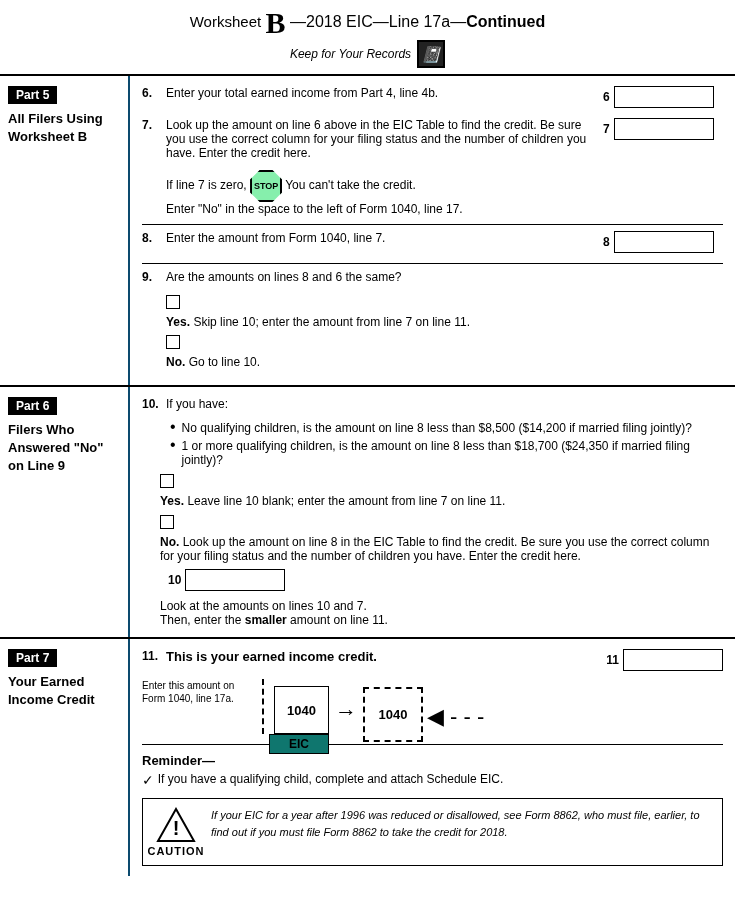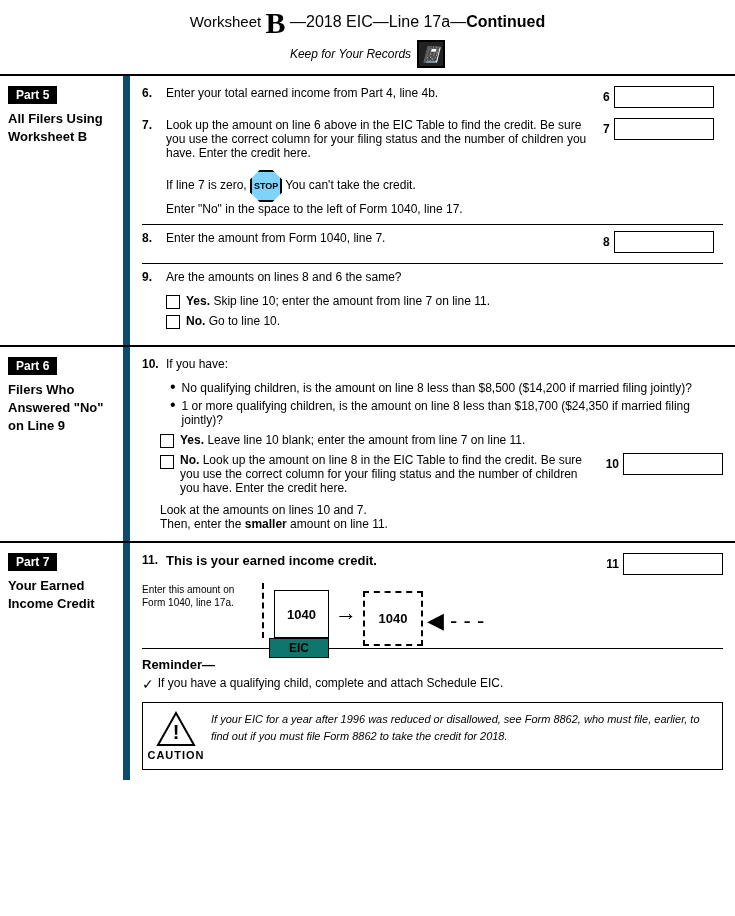--- a/index.html
+++ b/index.html
@@ -58,21 +58,21 @@
     .section-row {
       display: flex;
       border-bottom: 2px solid #000;
     }
 
     
     .label-col {
       width: 130px;
       min-width: 130px;
       padding: 10px 8px;
-      border-right: 7px solid #0c4a6e;
+      border-right: 2px solid #0c4a6e;
     }
     .part-badge {
       display: inline-block;
       background: #000;
       color: #fff;
       font-weight: bold;
       font-size: 12px;
       padding: 2px 8px;
       margin-bottom: 6px;
     }
@@ -134,20 +134,21 @@
       clip-path: polygon(30% 0%, 70% 0%, 100% 30%, 100% 70%, 70% 100%, 30% 100%, 0% 70%, 0% 30%);
       vertical-align: middle;
     }
 
     
     .checkbox-line {
       display: flex;
       align-items: flex-start;
       gap: 6px;
       margin: 5px 0;
+      flex-direction: column;
     }
     .checkbox {
       width: 14px;
       height: 14px;
       border: 1px solid #000;
       min-width: 14px;
       margin-top: 1px;
     }
     .checkbox-label {
       font-size: 12px;
@@ -275,21 +276,21 @@
       <span class="line-num">7.</span>
       <span class="line-text">Look up the amount on line 6 above in the EIC Table to find the credit. Be sure you use the correct column for your filing status and the number of children you have. Enter the credit here.</span>
       <div class="line-box-area">
         <span class="box-label">7</span>
         <div class="input-box-wide"></div>
       </div>
     </div>
 
     <div style="margin: 4px 0 8px 24px;">
       <span>If line 7 is zero,</span>
-      <span class="stop-sign" style="background:#7dd3fc;border:2px solid #000;clip-path:polygon(30% 0%,70% 0%,100% 30%,100% 70%,70% 100%,30% 100%,0% 70%,0% 30%);display:inline-flex;width:32px;height:32px;align-items:center;justify-content:center;font-weight:bold;font-size:9px;">STOP</span>
+      <span class="stop-sign" style="background:#86efac;border:2px solid #000;clip-path:polygon(30% 0%,70% 0%,100% 30%,100% 70%,70% 100%,30% 100%,0% 70%,0% 30%);display:inline-flex;width:32px;height:32px;align-items:center;justify-content:center;font-weight:bold;font-size:9px;">STOP</span>
       <span>You can't take the credit.</span>
       <br>
       <span>Enter "No" in the space to the left of Form 1040, line 17.</span>
     </div>
 
     <div class="line-separator"></div>
 
     <div class="line-item">
       <span class="line-num">8.</span>
       <span class="line-text">Enter the amount from Form 1040, line 7.</span>

